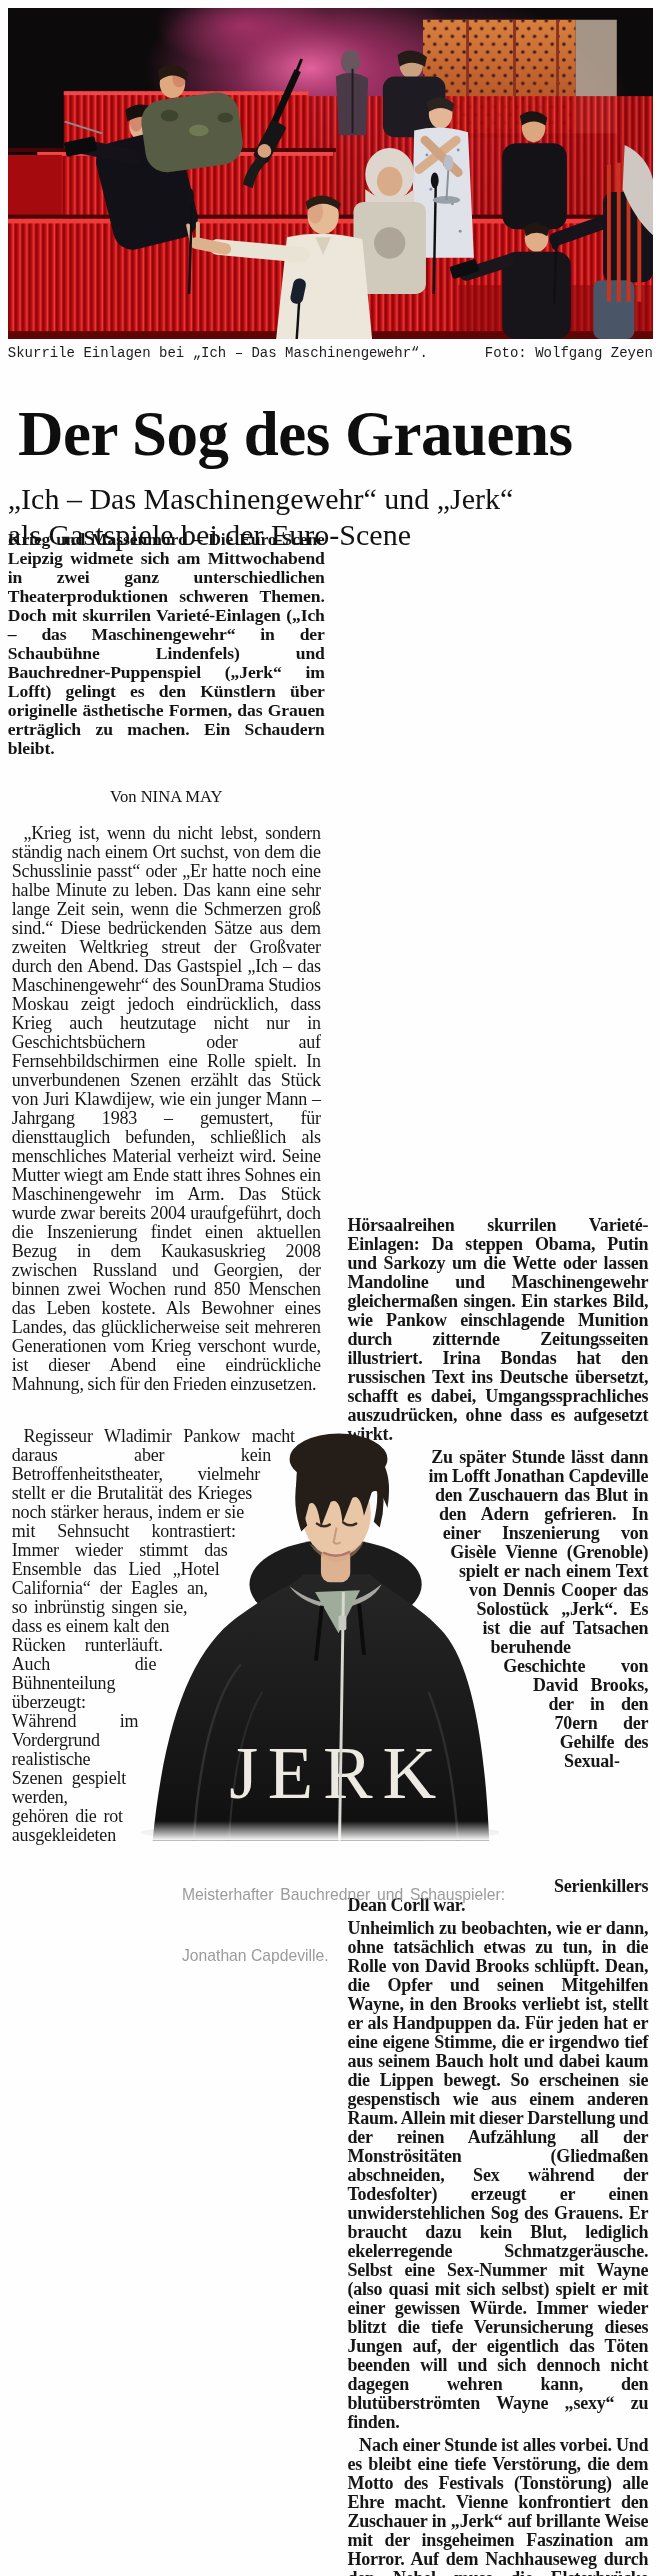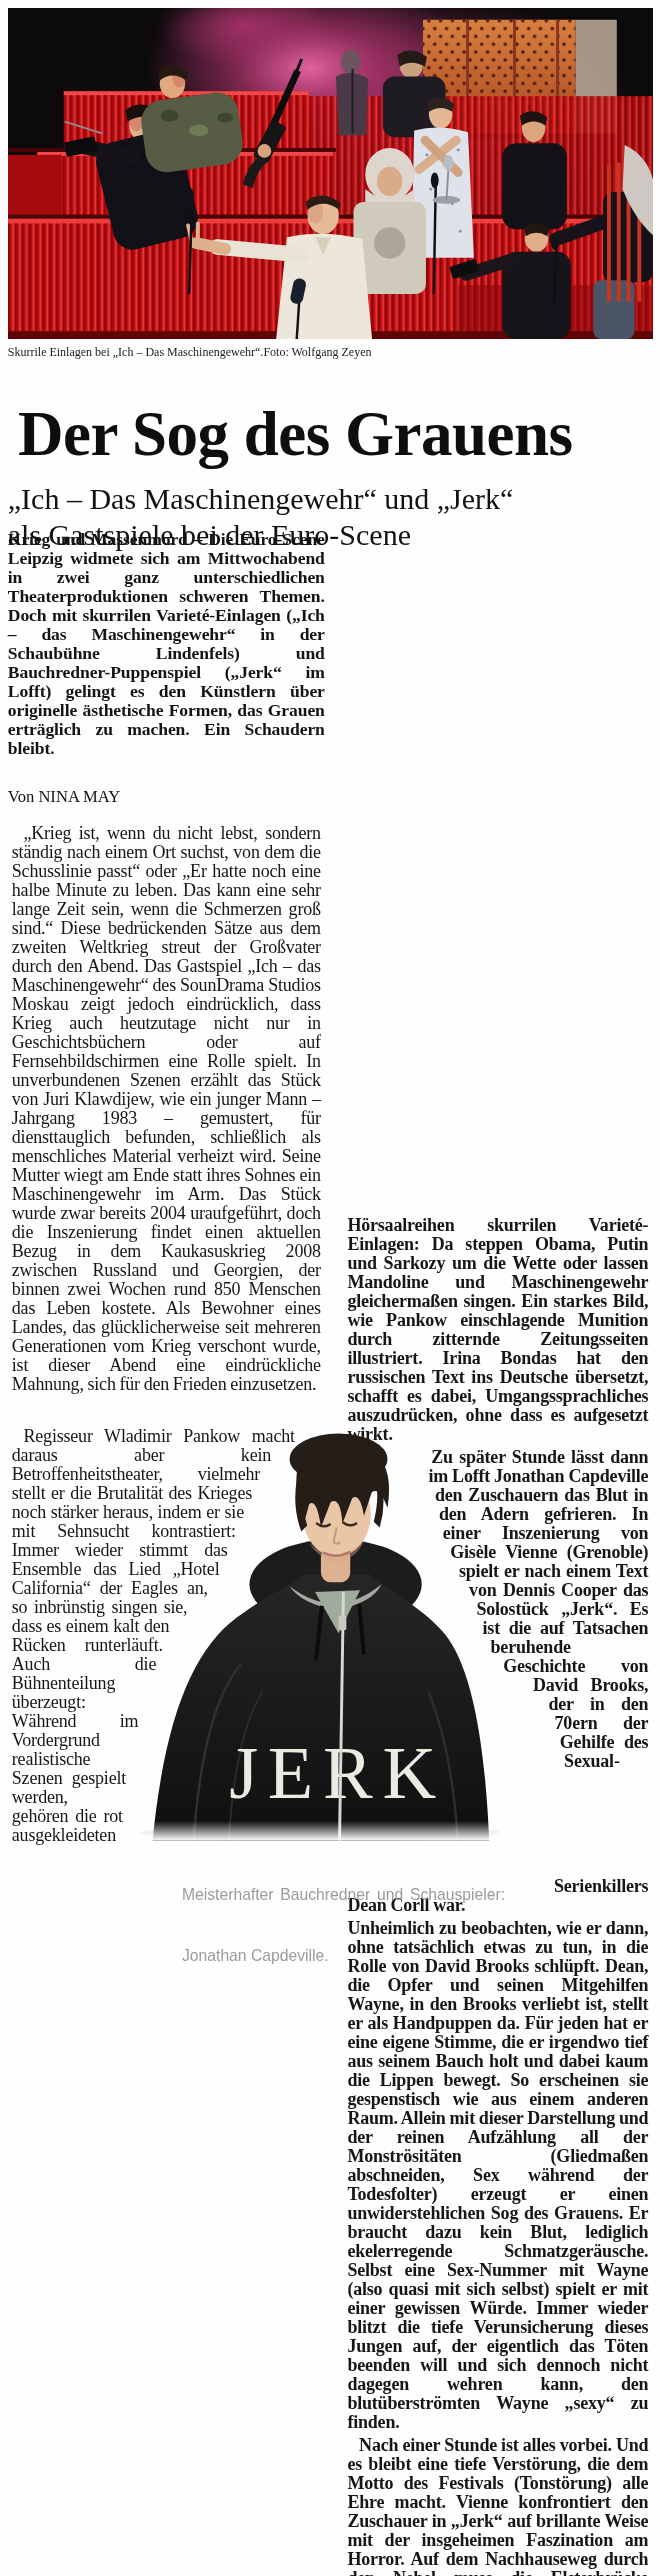--- a/index.html
+++ b/index.html
@@ -5,43 +5,43 @@
   html,body{margin:0;padding:0;background:#e9e9e9;}
   .page{
     position:relative;width:661px;height:2576px;background:#fefefe;
     margin:0 auto;overflow:hidden;color:#141414;
     font-family:"Liberation Serif",serif;
   }
   
   .stage-photo{position:absolute;left:7.8px;top:7.8px;width:645px;height:331px;display:block;}
   .photo-caption-row{
     position:absolute;left:7.8px;top:345px;width:645px;display:flex;
-    align-items:baseline;
-    font-family:Liberation Serif, serif;font-size:12px;color:#1c1c1c;
+    justify-content:space-between;align-items:baseline;
+    font-family:Liberation Mono, monospace;font-size:14px;color:#1c1c1c;
   }
   
   .headline{
     position:absolute;left:18px;top:360px;width:654px;
     font-size:63px;line-height:65px;font-weight:bold;letter-spacing:-0.5px;color:#0e0e0e;
     font-family:"Liberation Serif",serif;white-space:nowrap;
   }
   .subhead{
     position:absolute;left:7.8px;top:441px;width:646px;
     font-size:30px;line-height:36px;font-weight:normal;color:#121212;margin-top:40px;
   }
   
   .columns{position:absolute;left:7.8px;top:530px;width:645px;display:flex;}
   .col-left{width:317px;}
   .col-gutter{width:18.6px;flex:none;}
   .col-right{width:309px;padding-top:682px;font-weight:bold;}
   .lead{
     font-weight:bold;font-size:17.6px;line-height:19px;text-align:justify;
     min-height:243px;letter-spacing:-0.1px;
   }
-  .byline{text-align:left;font-size:16.6px;margin:13.7px 0 17.6px 0;}
+  .byline{text-align:center;font-size:16.6px;margin:13.7px 0 17.6px 0;}
   .para{
     font-size:18px;line-height:19px;text-align:justify;margin:4px;
     letter-spacing:-0.2px;word-spacing:-0.5px;color:#161616;
   }
   .para.indent{text-indent:11.7px;}
   .para.tall{min-height:599px;}
   .para.tall-r{min-height:223px;}
   
   .wrap-right{
     float:right;width:202px;height:419px;

